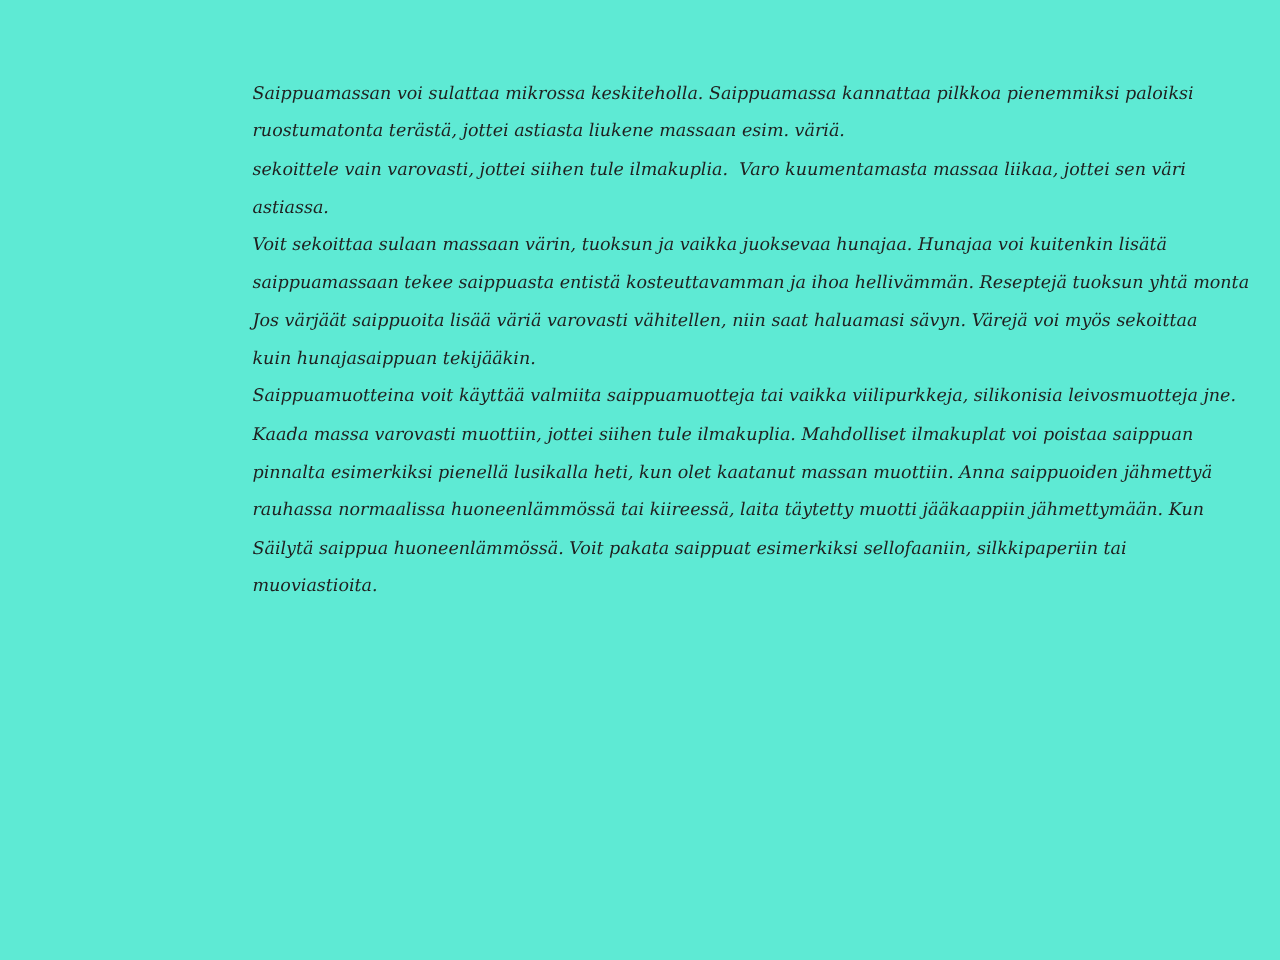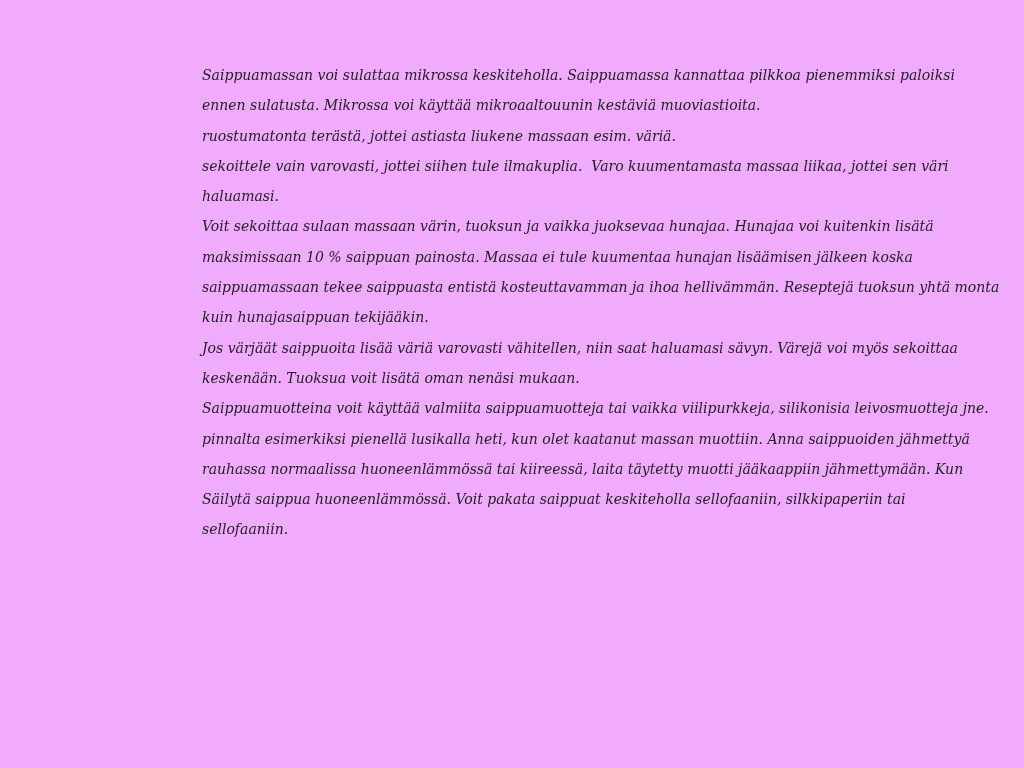--- a/index.html
+++ b/index.html
@@ -4,21 +4,21 @@
 <style>
   html, body {
     margin: 0;
     padding: 0;
     background: #ffffff;
   }
   .page {
     position: relative;
     width: 1024px;
     height: 768px;
-    background: #f0abfc;
+    background: #5eead4;
     overflow: hidden;
   }
   .text-block {
     position: absolute;
     left: 202px;
     top: 60px;
     width: 660px;
     font-family: "DejaVu Serif", "Liberation Serif", serif;
     font-style: italic;
     font-size: 14px;
@@ -31,29 +31,27 @@
     white-space: pre;
     overflow: visible;
   }
 </style>
 </head>
 <body>
 
 <div class="page">
   <div class="text-block" style="color: rgb(31, 31, 31);">
       <div class="text-line">Saippuamassan voi sulattaa mikrossa keskiteholla. Saippuamassa kannattaa pilkkoa pienemmiksi paloiksi</div>
-      <div class="text-line">ennen sulatusta. Mikrossa voi käyttää mikroaaltouunin kestäviä muoviastioita.</div>
       <div class="text-line">ruostumatonta terästä, jottei astiasta liukene massaan esim. väriä.</div>
       <div class="text-line">sekoittele vain varovasti, jottei siihen tule ilmakuplia.  Varo kuumentamasta massaa liikaa, jottei sen väri</div>
-      <div class="text-line">haluamasi.</div>
+      <div class="text-line">astiassa.</div>
       <div class="text-line">Voit sekoittaa sulaan massaan värin, tuoksun ja vaikka juoksevaa hunajaa. Hunajaa voi kuitenkin lisätä</div>
-      <div class="text-line">maksimissaan 10 % saippuan painosta. Massaa ei tule kuumentaa hunajan lisäämisen jälkeen koska</div>
       <div class="text-line">saippuamassaan tekee saippuasta entistä kosteuttavamman ja ihoa hellivämmän. Reseptejä tuoksun yhtä monta</div>
+      <div class="text-line">Jos värjäät saippuoita lisää väriä varovasti vähitellen, niin saat haluamasi sävyn. Värejä voi myös sekoittaa</div>
       <div class="text-line">kuin hunajasaippuan tekijääkin.</div>
-      <div class="text-line">Jos värjäät saippuoita lisää väriä varovasti vähitellen, niin saat haluamasi sävyn. Värejä voi myös sekoittaa</div>
-      <div class="text-line">keskenään. Tuoksua voit lisätä oman nenäsi mukaan.</div>
       <div class="text-line">Saippuamuotteina voit käyttää valmiita saippuamuotteja tai vaikka viilipurkkeja, silikonisia leivosmuotteja jne.</div>
+      <div class="text-line">Kaada massa varovasti muottiin, jottei siihen tule ilmakuplia. Mahdolliset ilmakuplat voi poistaa saippuan</div>
       <div class="text-line">pinnalta esimerkiksi pienellä lusikalla heti, kun olet kaatanut massan muottiin. Anna saippuoiden jähmettyä</div>
       <div class="text-line">rauhassa normaalissa huoneenlämmössä tai kiireessä, laita täytetty muotti jääkaappiin jähmettymään. Kun</div>
-      <div class="text-line">Säilytä saippua huoneenlämmössä. Voit pakata saippuat keskiteholla sellofaaniin, silkkipaperiin tai</div>
-      <div class="text-line">sellofaaniin.</div>
+      <div class="text-line">Säilytä saippua huoneenlämmössä. Voit pakata saippuat esimerkiksi sellofaaniin, silkkipaperiin tai</div>
+      <div class="text-line">muoviastioita.</div>
     </div>
 </div>
 
 </body></html>

